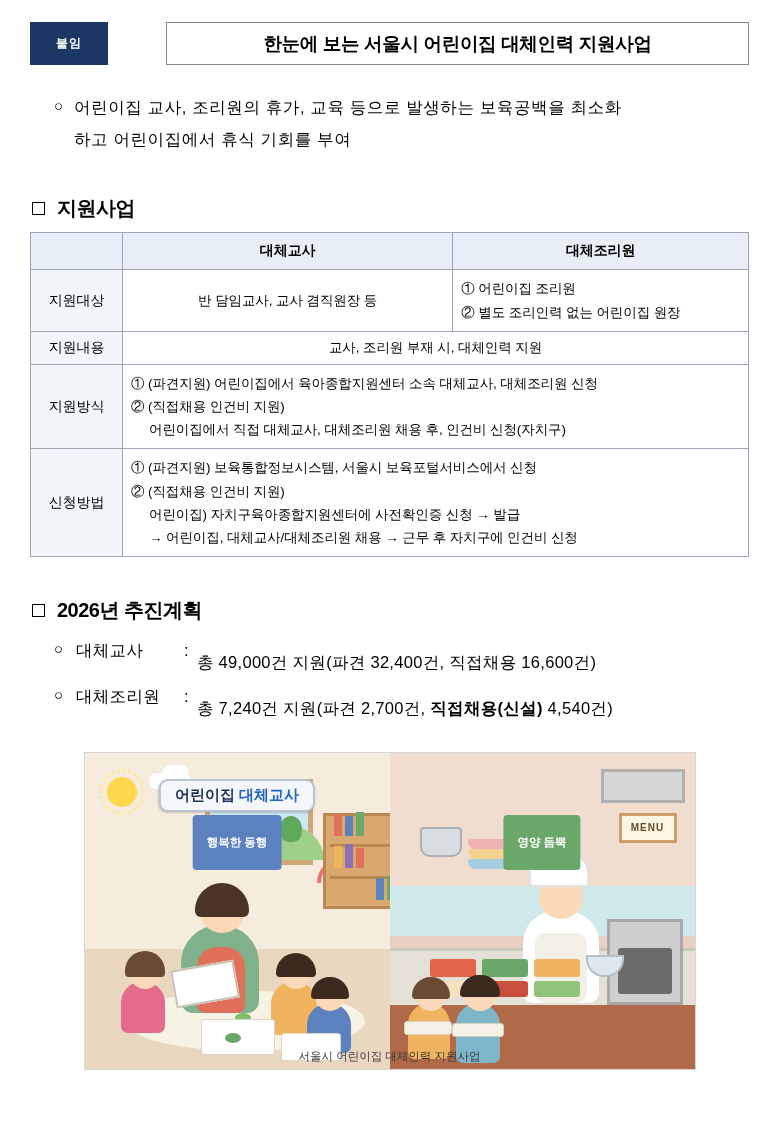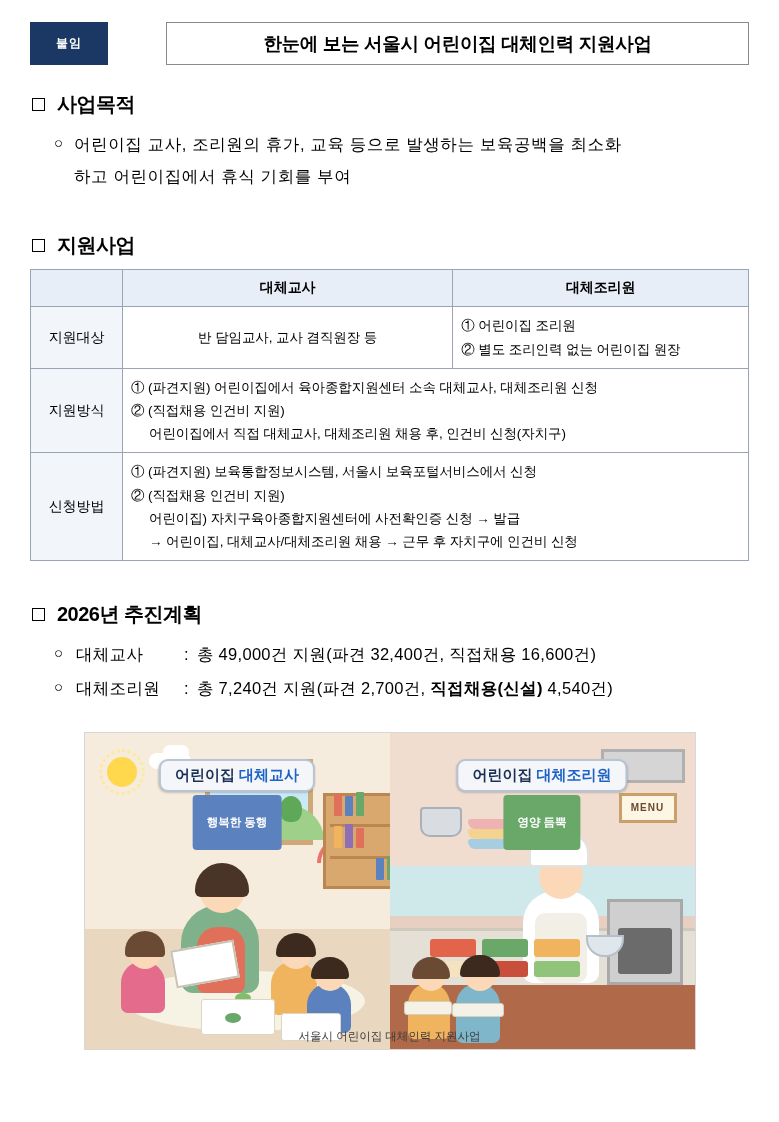--- a/index.html
+++ b/index.html
@@ -143,21 +143,21 @@
   }
   .plan-line .circ {
     width: 22px;
     flex: 0 0 22px;
     font-size: 15px;
   }
   .plan-line .k {
     width: 108px;
     flex: 0 0 108px;
   }
-  .plan-line .v { white-space: nowrap; }
+  .plan-line .v { white-space: nowrap; margin-top: 12px; }
   .plan-line .v b { font-weight: bold; }
 
   
   .art-wrap {
     margin: 26px auto 0 auto;
     width: 612px;
     position: relative;
   }
   .art {
     display: flex;
@@ -376,24 +376,20 @@
 
 <div class="page">
 
   <div class="header-row">
     <div class="header-tag">붙임</div>
     <div class="header-title-box">
       <span class="t">한눈에 보는 서울시 어린이집 대체인력 지원사업</span>
     </div>
   </div>
 
-  <div class="section-head">
-    <span class="sq"></span>
-    <span class="h">사업목적</span>
-  </div>
   <div class="bullet-block">
     <div class="bullet-line">
       <span class="circ">○</span>
       <span>어린이집 교사, 조리원의 휴가, 교육 등으로 발생하는 보육공백을 최소화</span>
     </div>
     <div class="cont-line">하고 어린이집에서 휴식 기회를 부여</div>
   </div>
 
   <div class="gap-lg"></div>
 
@@ -418,20 +414,24 @@
     <tbody>
       <tr>
         <td class="label">지원대상</td>
         <td class="center">반 담임교사, 교사 겸직원장 등</td>
         <td class="pad-left">
           <span class="ln">① 어린이집 조리원</span>
           <span class="ln">② 별도 조리인력 없는 어린이집 원장</span>
         </td>
       </tr>
       <tr>
+        <td class="label">지원내용</td>
+        <td class="center" colspan="2">교사, 조리원 부재 시, 대체인력 지원</td>
+      </tr>
+      <tr>
         <td class="label">지원방식</td>
         <td class="pad-left" colspan="2">
           <span class="ln">① (파견지원) 어린이집에서 육아종합지원센터 소속 대체교사, 대체조리원 신청</span>
           <span class="ln">② (직접채용 인건비 지원)</span>
           <span class="ln indent">어린이집에서 직접 대체교사, 대체조리원 채용 후, 인건비 신청(자치구)</span>
         </td>
       </tr>
       <tr>
         <td class="label">신청방법</td>
         <td class="pad-left" colspan="2">
@@ -565,24 +565,20 @@
         <div class="child" style="left:18px; bottom:10px; width:42px; height:56px; background:#f0b45e;"></div>
         <div class="child-head" style="left:26px; bottom:58px; width:30px; height:30px;"></div>
         <div class="child-hair" style="left:22px; bottom:70px; width:38px; height:22px; background:#6b4a33;"></div>
         <div class="tray-food" style="left:14px; bottom:34px; width:46px; height:12px; background:#f5f1e6; border:1px solid #d5cfbf;"></div>
 
         <div class="child" style="left:66px; bottom:6px; width:44px; height:60px; background:#7fb6c9;"></div>
         <div class="child-head" style="left:74px; bottom:58px; width:32px; height:32px;"></div>
         <div class="child-hair" style="left:70px; bottom:72px; width:40px; height:22px; background:#3c2a1e;"></div>
         <div class="tray-food" style="left:62px; bottom:32px; width:50px; height:12px; background:#f5f1e6; border:1px solid #d5cfbf;"></div>
 
-        <div class="badge" style="top:26px;">
-          <span class="b1">어린이집</span>
-          <span class="b2">대체조리원</span>
-        </div>
         <div class="subbadge green" style="top:62px;">영양 듬뿍</div>
       </div>
 
       <div class="art-caption">서울시 어린이집 대체인력 지원사업</div>
     </div>
   </div>
 
 </div>
 
 </body></html>

